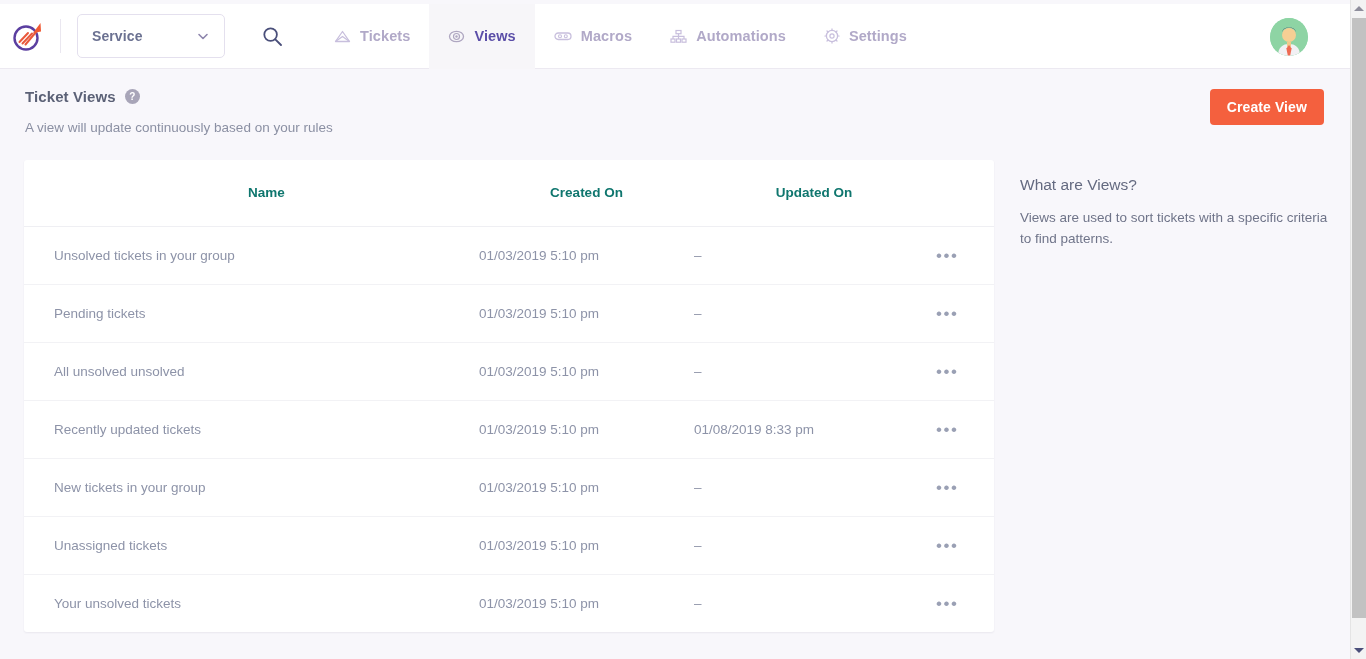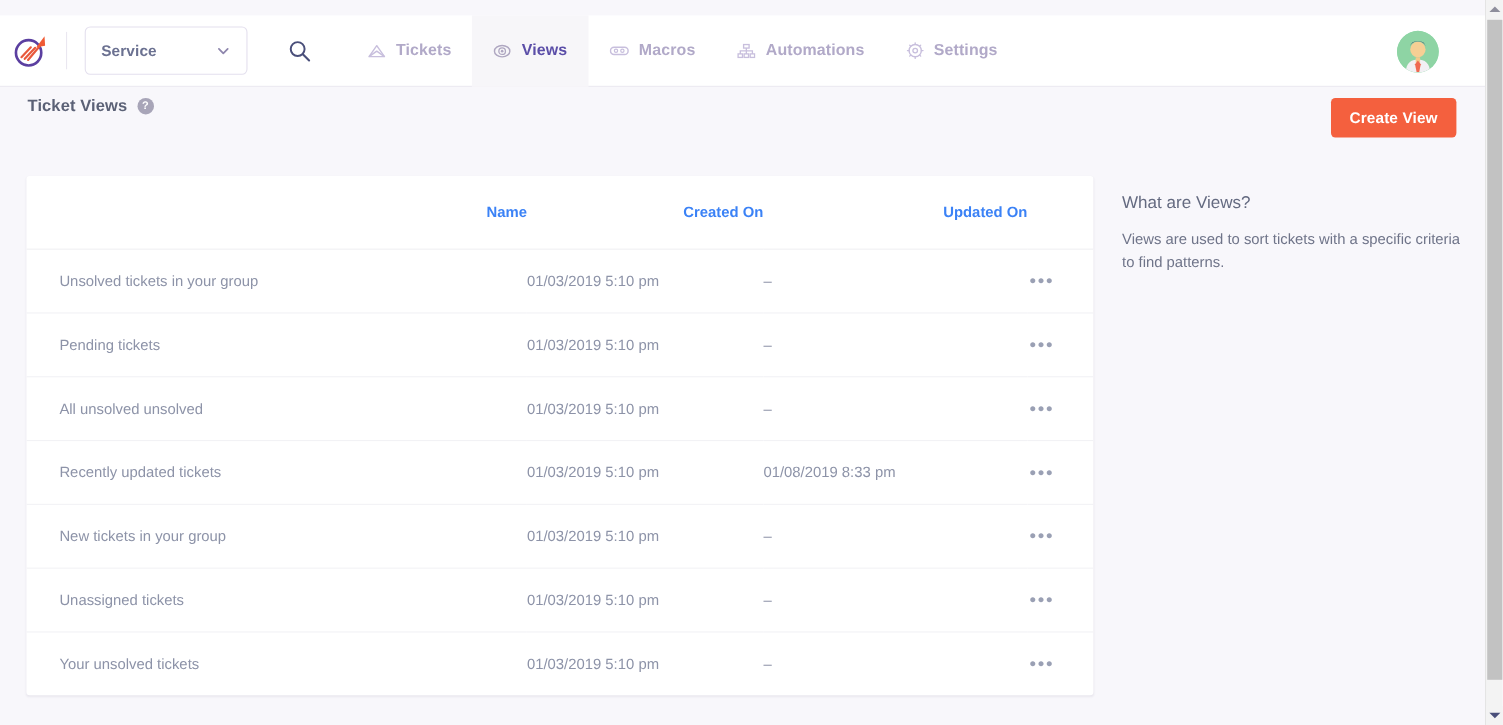--- a/index.html
+++ b/index.html
@@ -10,21 +10,21 @@
     overflow: hidden;
   }
   .page {
     position: relative;
     width: 1366px; height: 659px;
     background: #f8f7fb;
   }
 
   
   .topbar {
-    position: absolute; top: 14px; left: 0;
+    position: absolute; top: 4px; left: 0;
     width: 1350px; height: 65px;
     background: #ffffff;
     border-bottom: 1px solid #ece9f1;
     display: flex;
     align-items: center;
   }
   .logo {
     width: 56px; height: 65px;
     display: flex; align-items: center; justify-content: center;
     flex: 0 0 auto;
@@ -143,24 +143,24 @@
   .card {
     position: absolute; left: 24px; top: 160px;
     width: 970px;
     background: #fff;
     border-radius: 3px;
     box-shadow: 0 1px 2px rgba(40,35,70,.07);
     overflow: hidden;
   }
   table.views { width: 100%; border-collapse: collapse; table-layout: fixed; }
   table.views th {
-    text-align: right;
+    text-align: center;
     font-size: 13.5px;
     font-weight: bold;
-    color: #3b82f6;
+    color: #0f766e;
     padding: 0 0 0 30px;
     height: 66px;
     border-bottom: 1px solid #efeff3;
     vertical-align: middle;
   }
   table.views th.c-name { width: 455px; }
   table.views th.c-created { width: 215px; padding-left: 0; }
   table.views th.c-updated { width: 240px; padding-left: 0; }
   table.views th.c-act { width: 60px; padding-left: 0; }
 
@@ -345,20 +345,21 @@
         <path d="M19 27 l2.6 3.5 -1.4 7 -2.4 0 -1.4 -7 Z" fill="#ef6a52"></path>
       </svg>
     </div>
   </div>
 
   <div class="page-head">
     <div class="title-row">
       <span class="page-title">Ticket Views</span>
       <span class="help-icon">?</span>
     </div>
+    <div class="page-sub">A view will update continuously based on your rules</div>
     <button class="create-btn">Create View</button>
   </div>
 
   <div class="card">
     <table class="views">
       <thead>
         <tr>
           <th class="c-name">Name</th>
           <th class="c-created">Created On</th>
           <th class="c-updated">Updated On</th>

